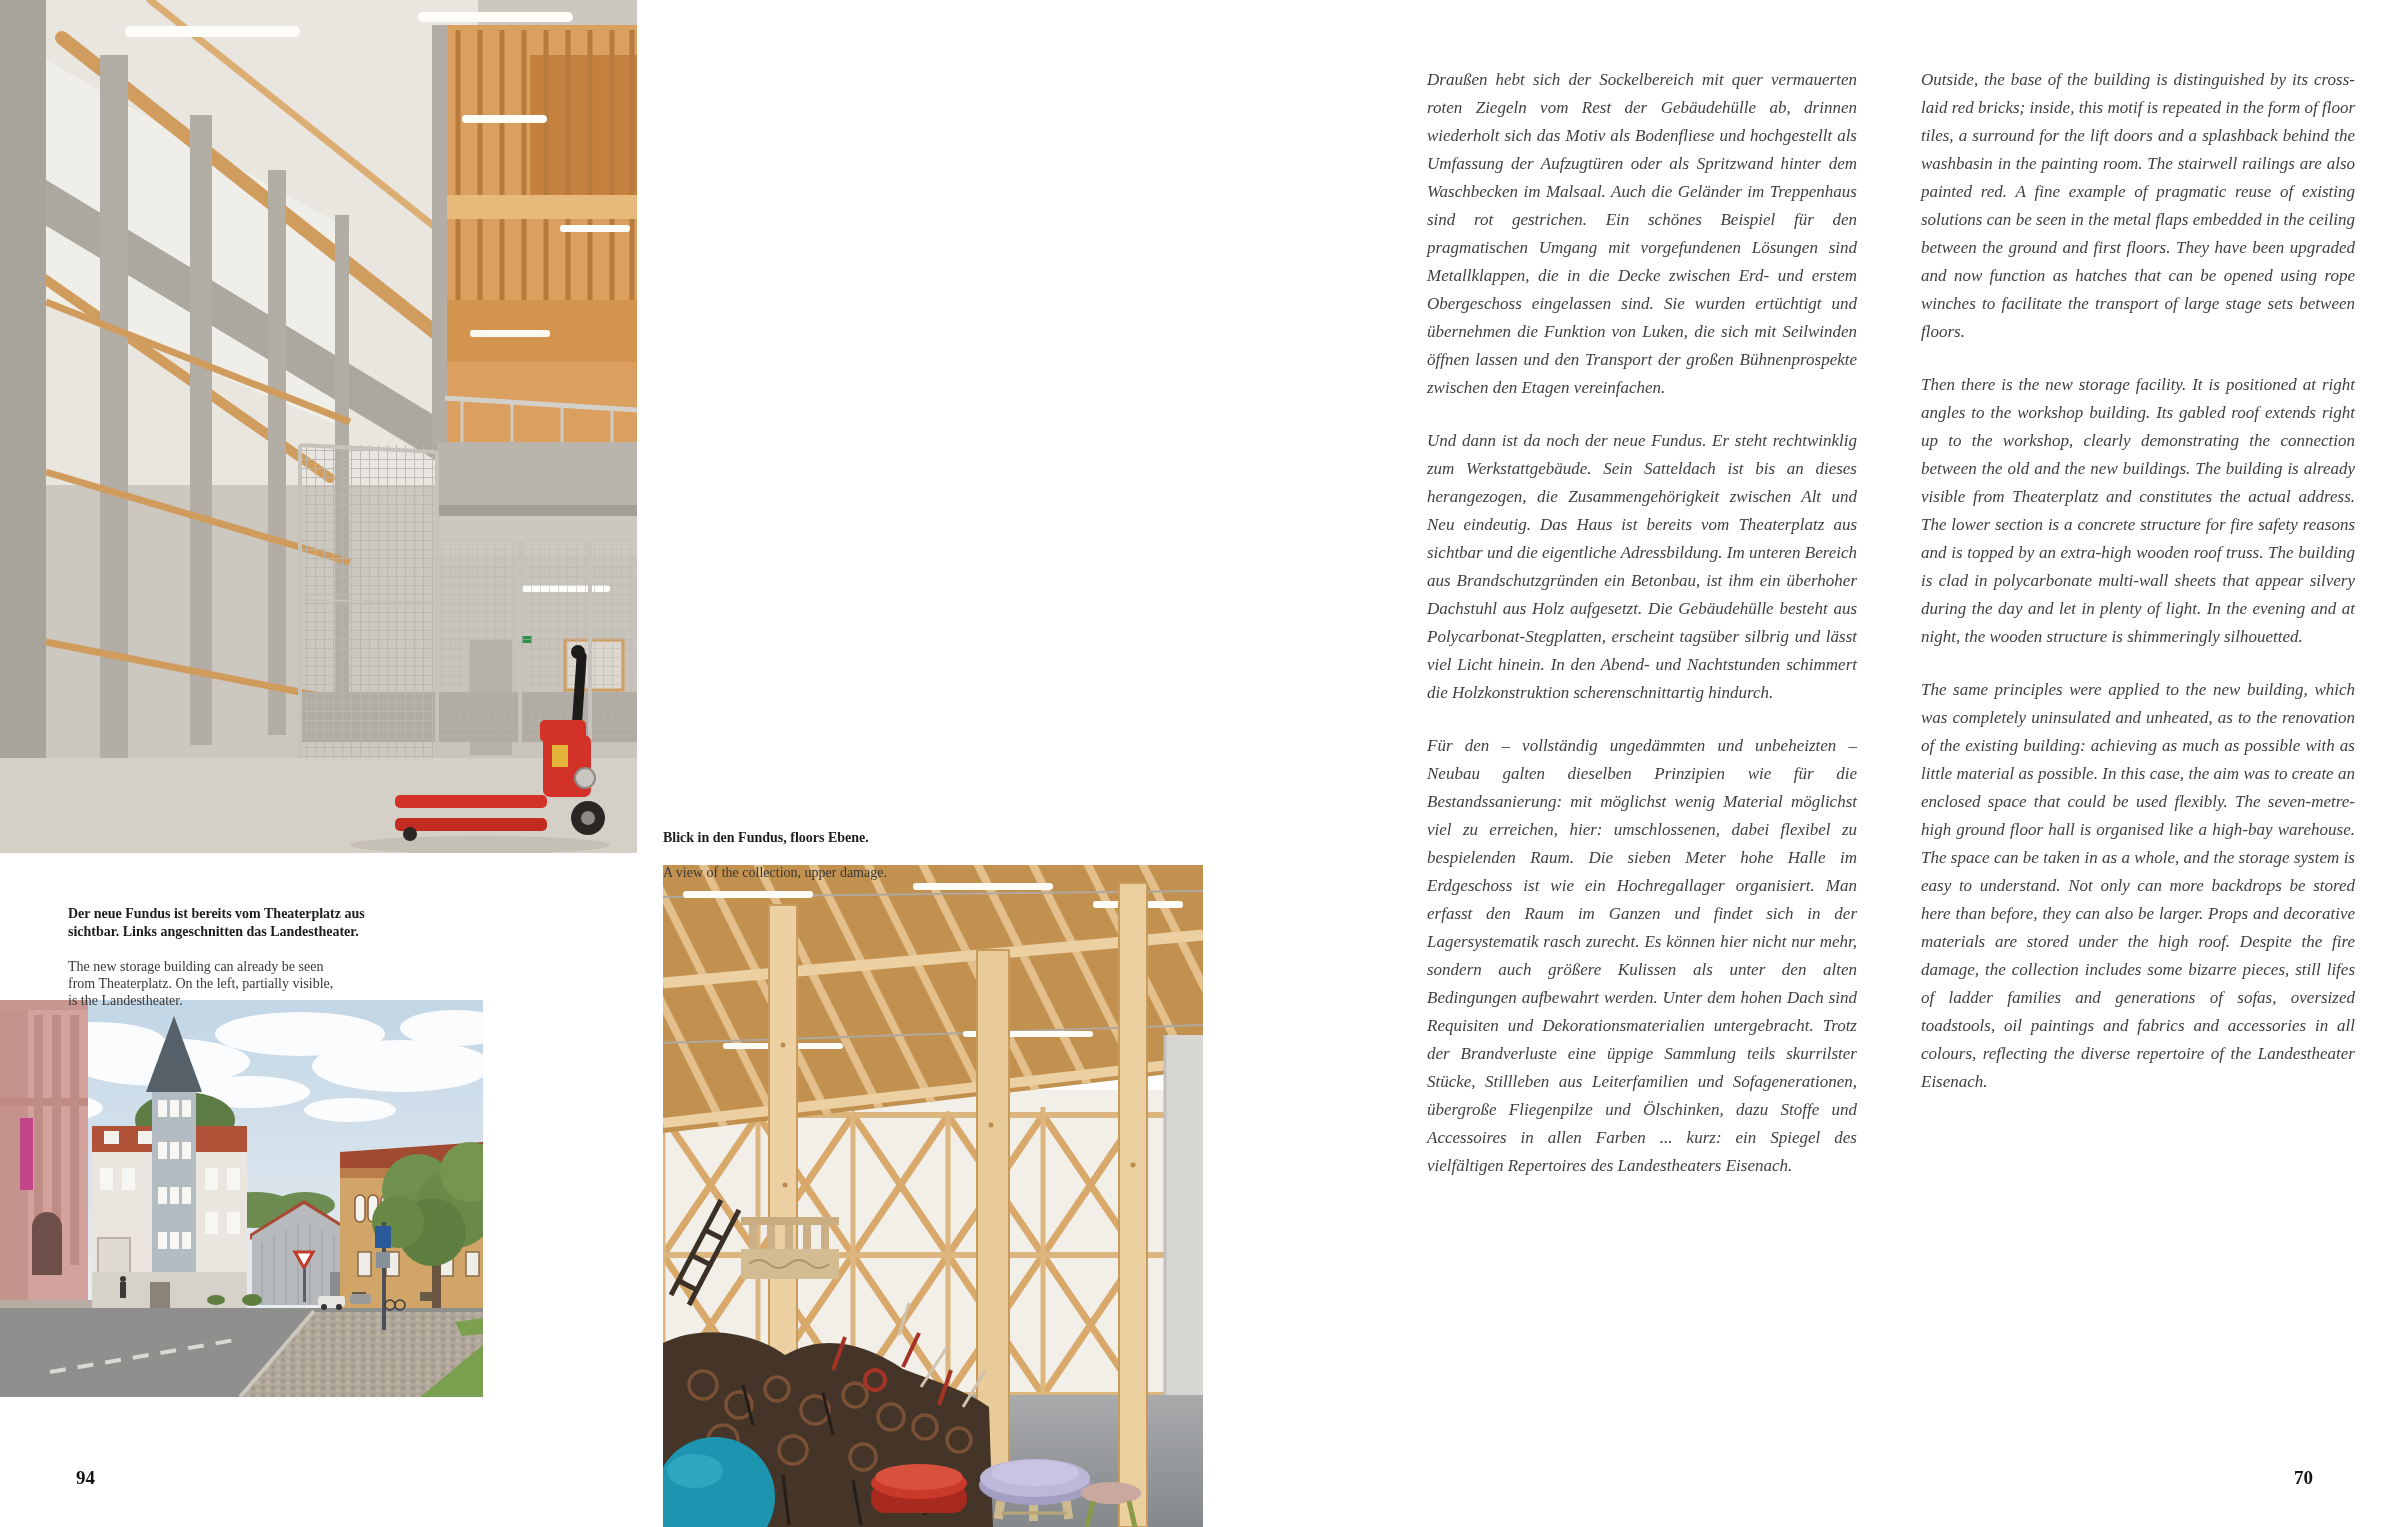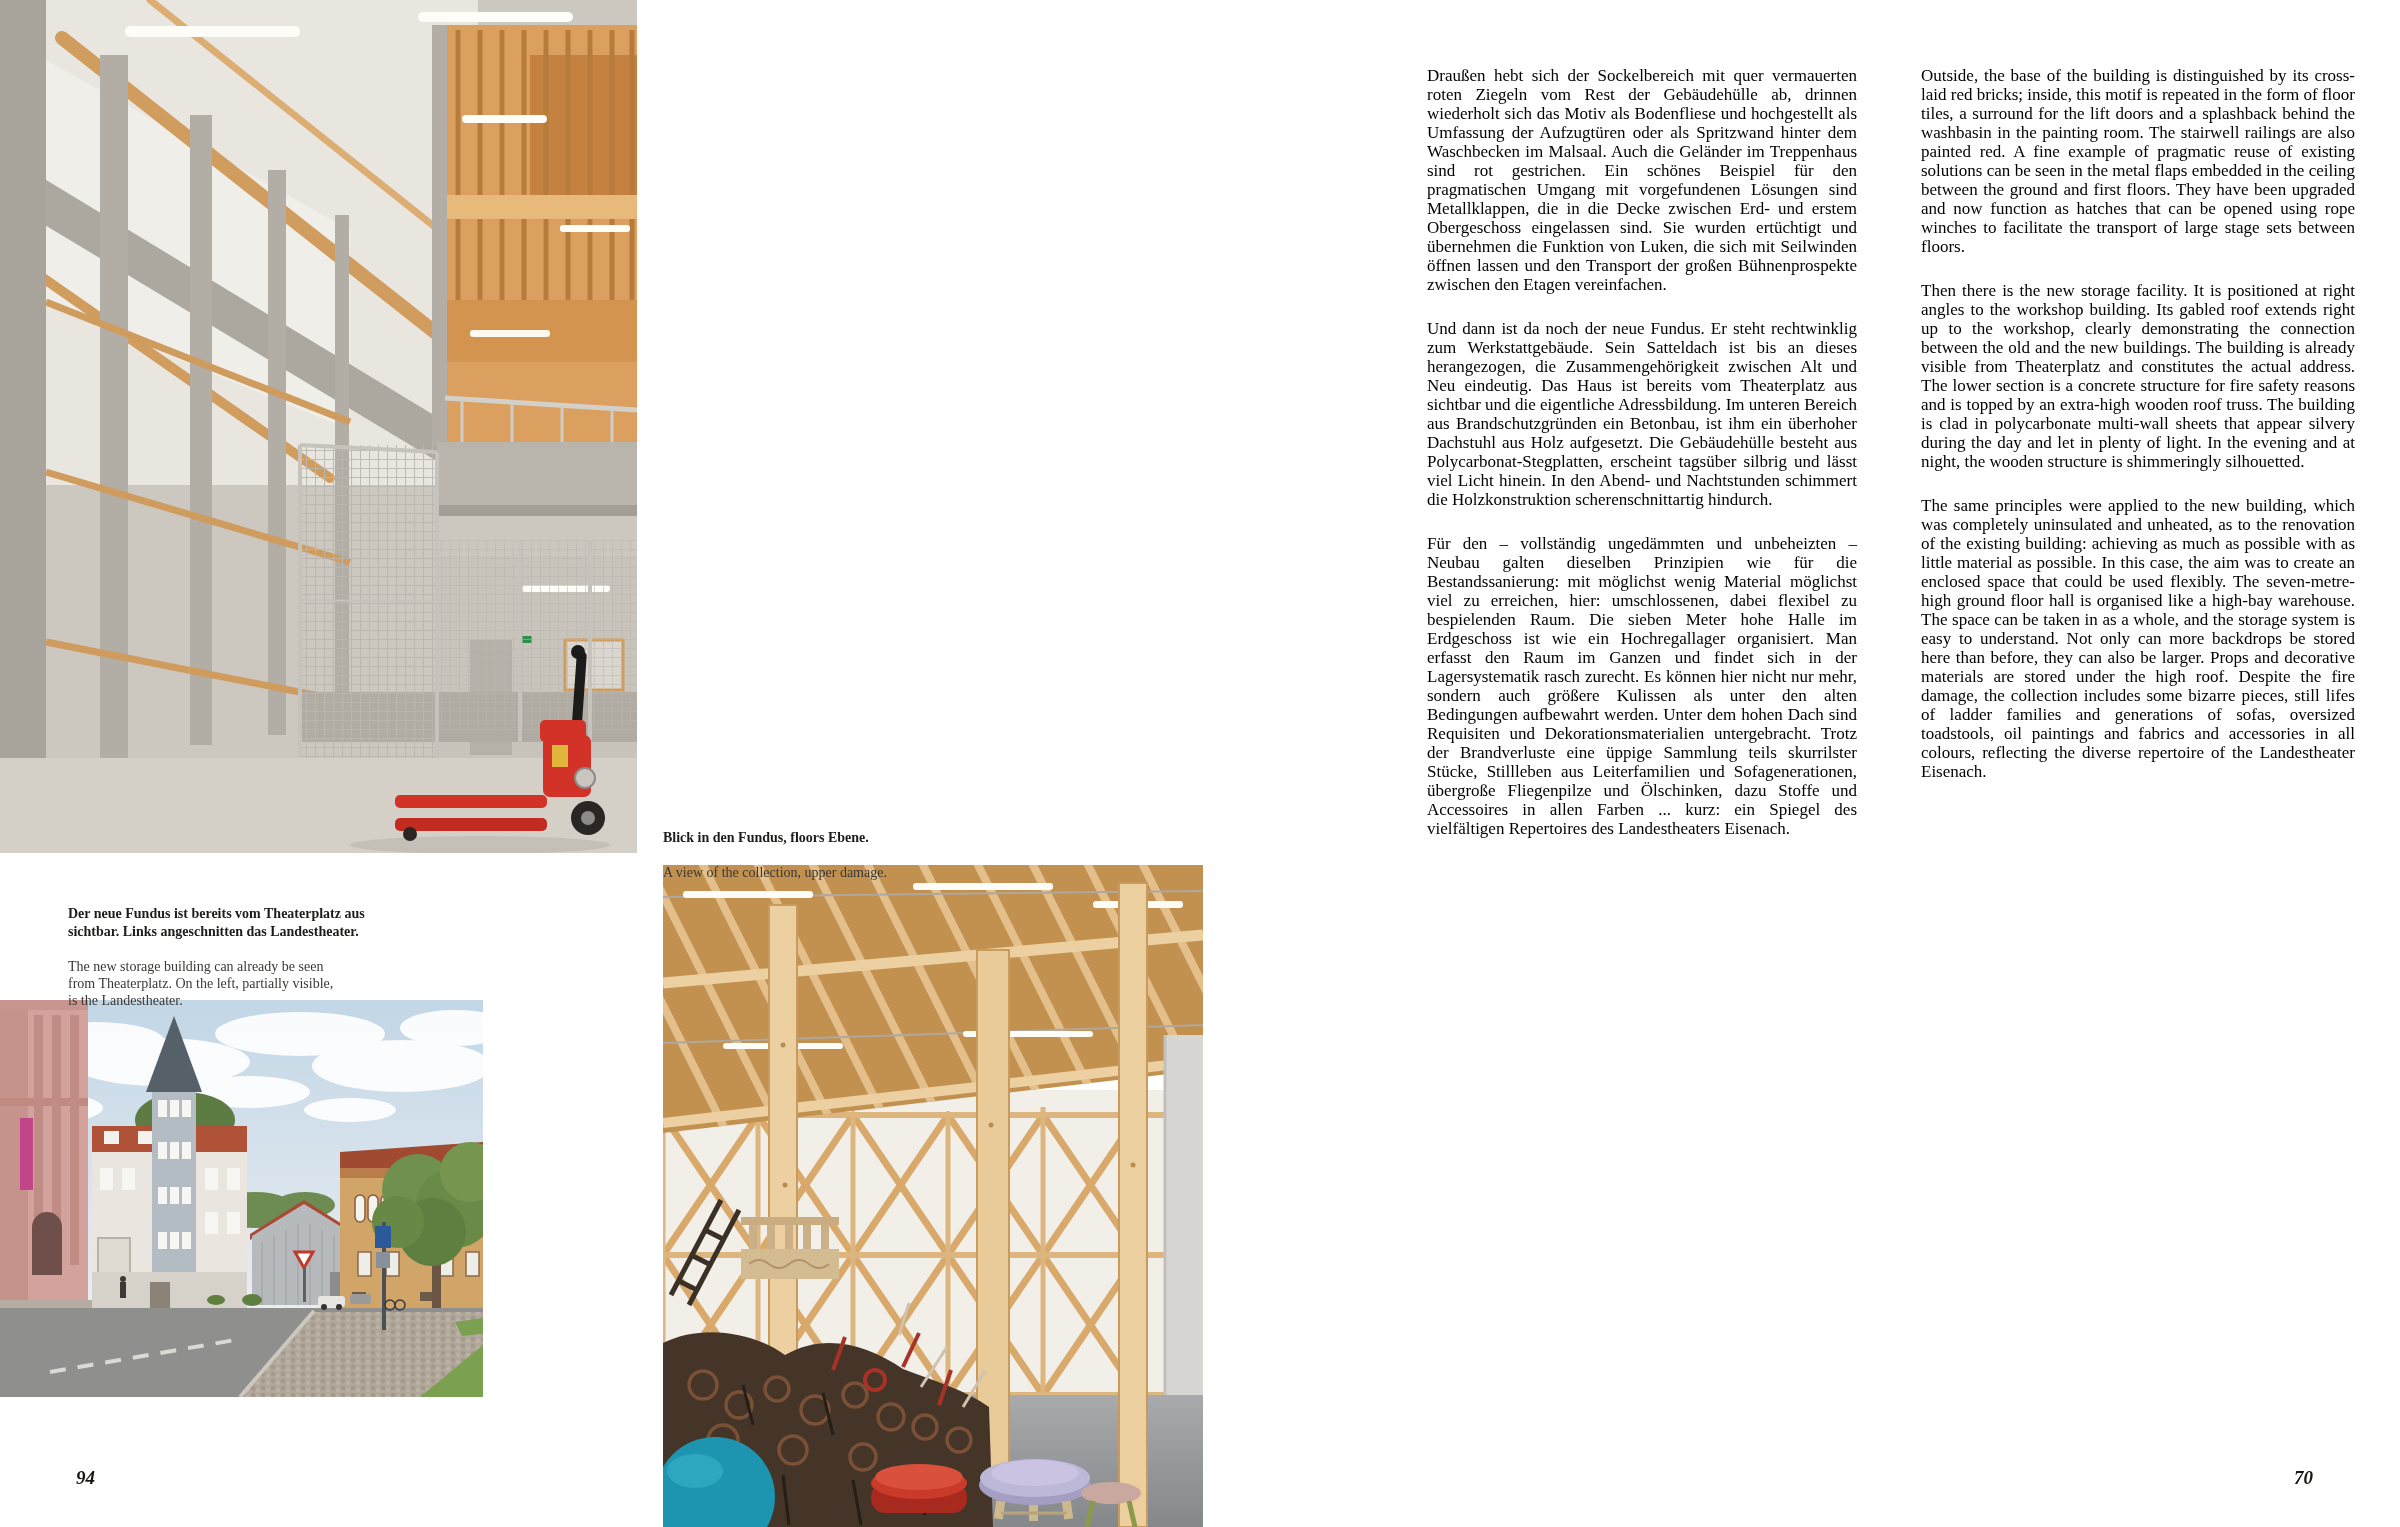--- a/index.html
+++ b/index.html
@@ -2,25 +2,25 @@
 <html><head>
 <meta charset="utf-8">
 <style>
   html,body{margin:0;padding:0;background:#ffffff;}
   body{width:2400px;height:1527px;font-family:"Liberation Serif","DejaVu Serif",serif;color:#1e1c1a;}
   #spread{position:relative;width:2400px;height:1527px;background:#ffffff;overflow:hidden;}
   .photo{position:absolute;display:block;}
   .caption{position:absolute;font-size:14px;line-height:17.4px;white-space:pre-line;color:#2a2826;}
   .caption .de{font-weight:bold;color:#1e1c1a;}
   .caption .en{font-weight:normal;color:#3a3836;}
-  .textcol{position:absolute;top:66px;text-align:justify;font-size:17px;line-height:19px;color:#000000;}
+  .textcol{position:absolute;top:66px;text-align:justify;font-size:17px;line-height:28px;color:#404040;font-style:italic;}
   .textcol p{margin:0 0 25px 0;}
   #col-de{left:1427px;width:430px;}
   #col-en{left:1883px;width:434px;margin-left:38px;}
-  .pageno{position:absolute;font-weight:bold;font-size:19px;color:#171513;font-style:italic;}
+  .pageno{position:absolute;font-weight:bold;font-size:19px;color:#171513;}
   #pageno-left{left:76px;top:1467px;}
   #pageno-right{left:2294px;top:1467px;}
 </style>
 </head>
 <body>
 
 <div id="spread">
 
   <svg class="photo" style="left:0;top:0" width="637" height="853" viewBox="0 0 637 853" role="img">
     <defs>

